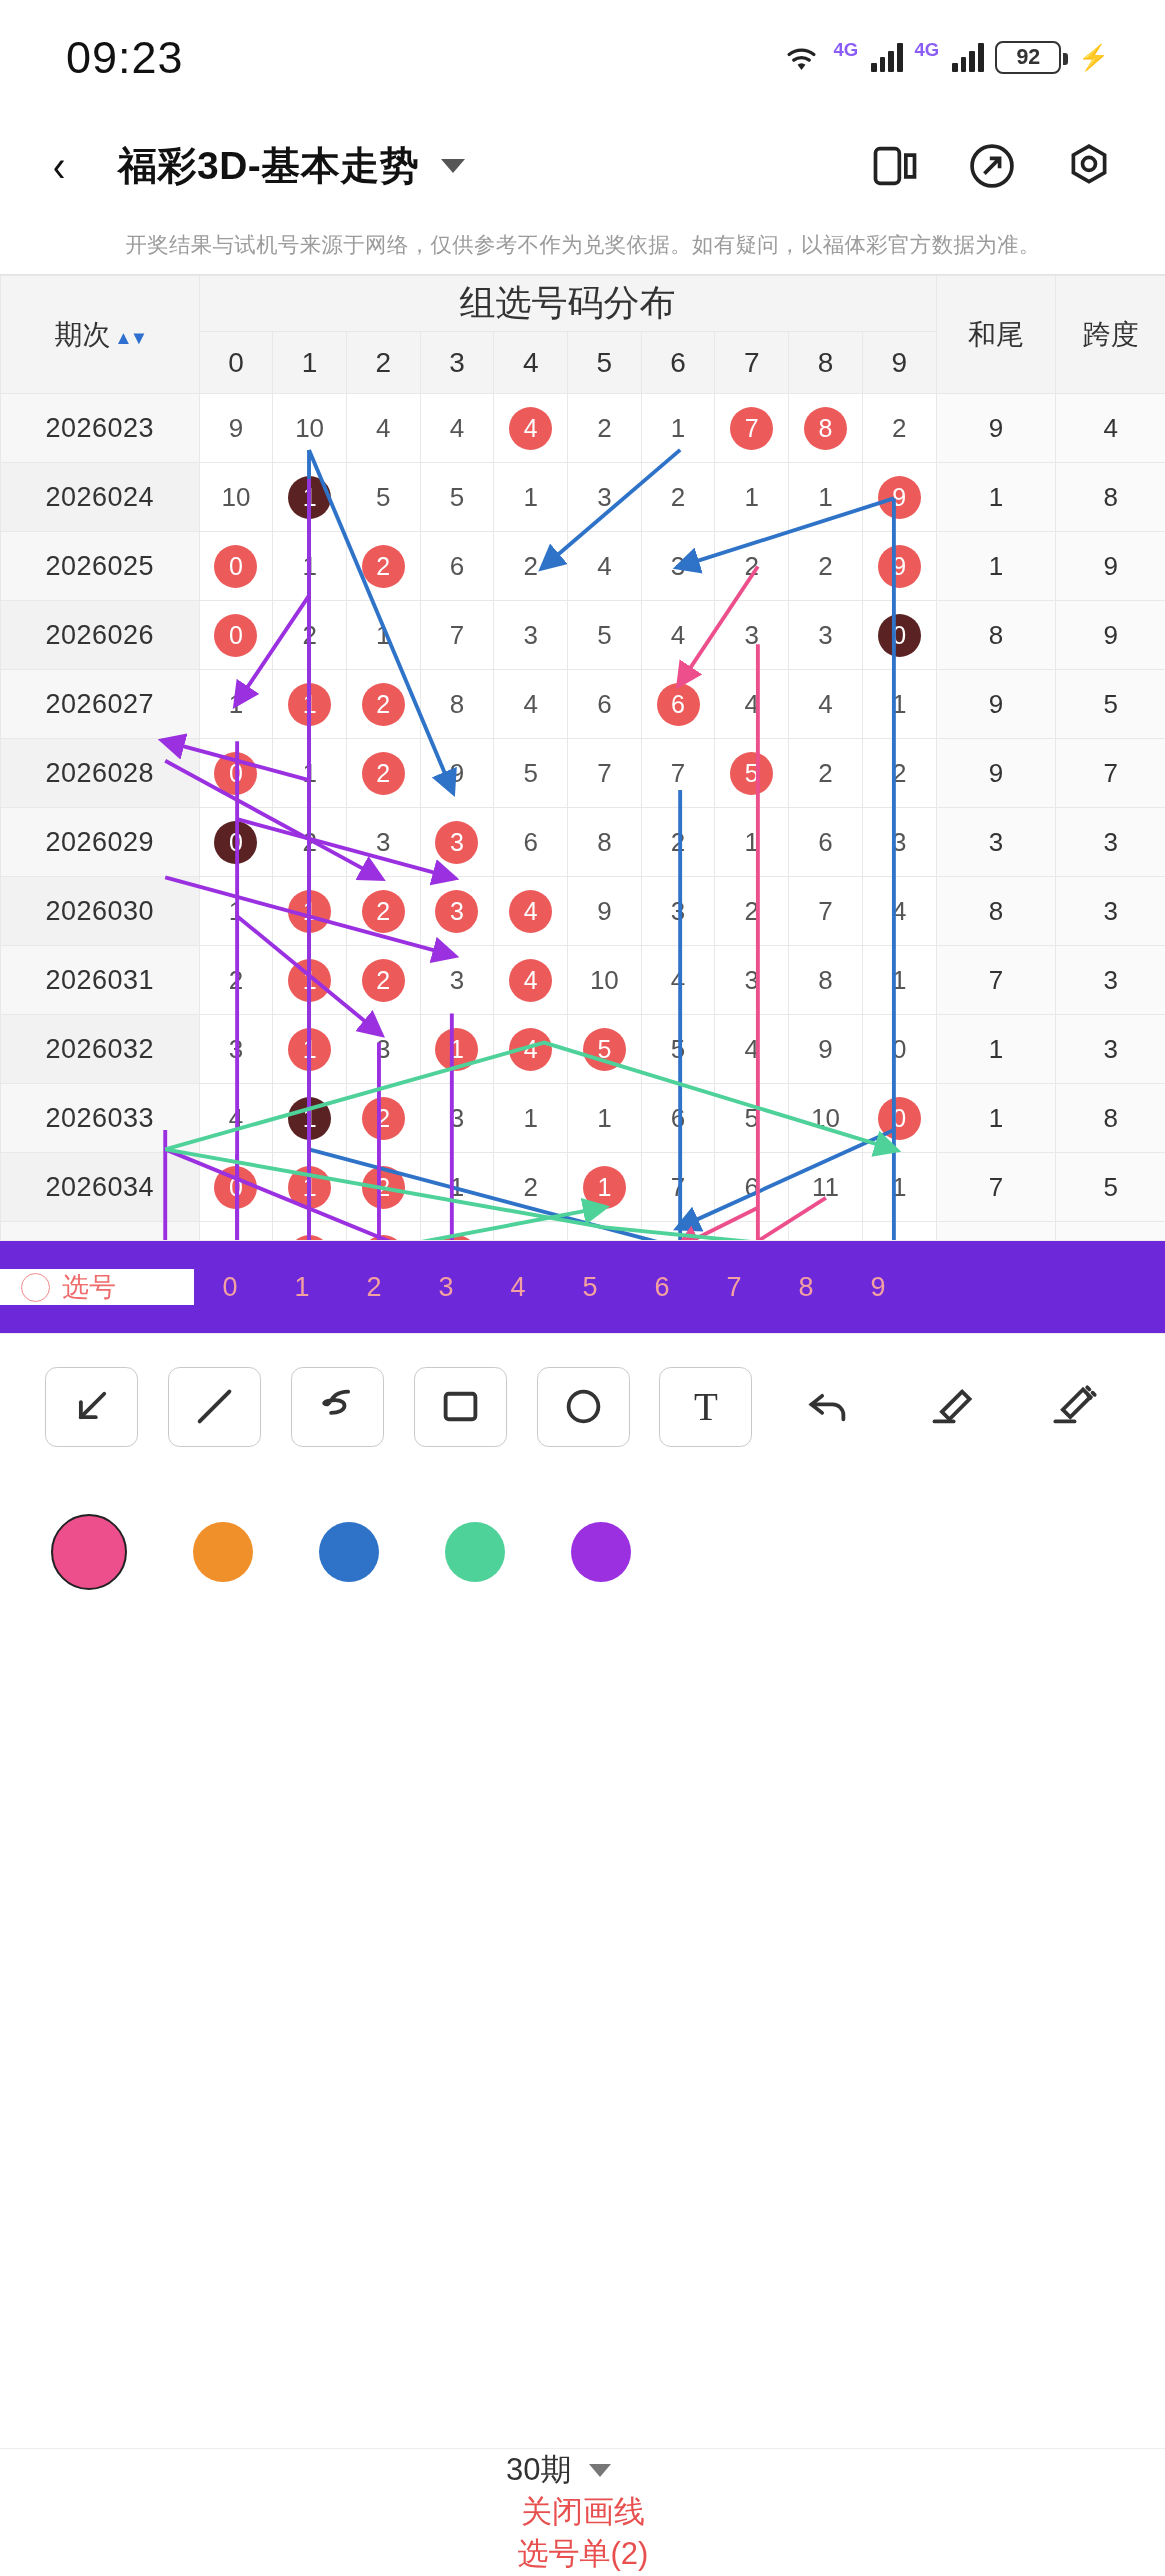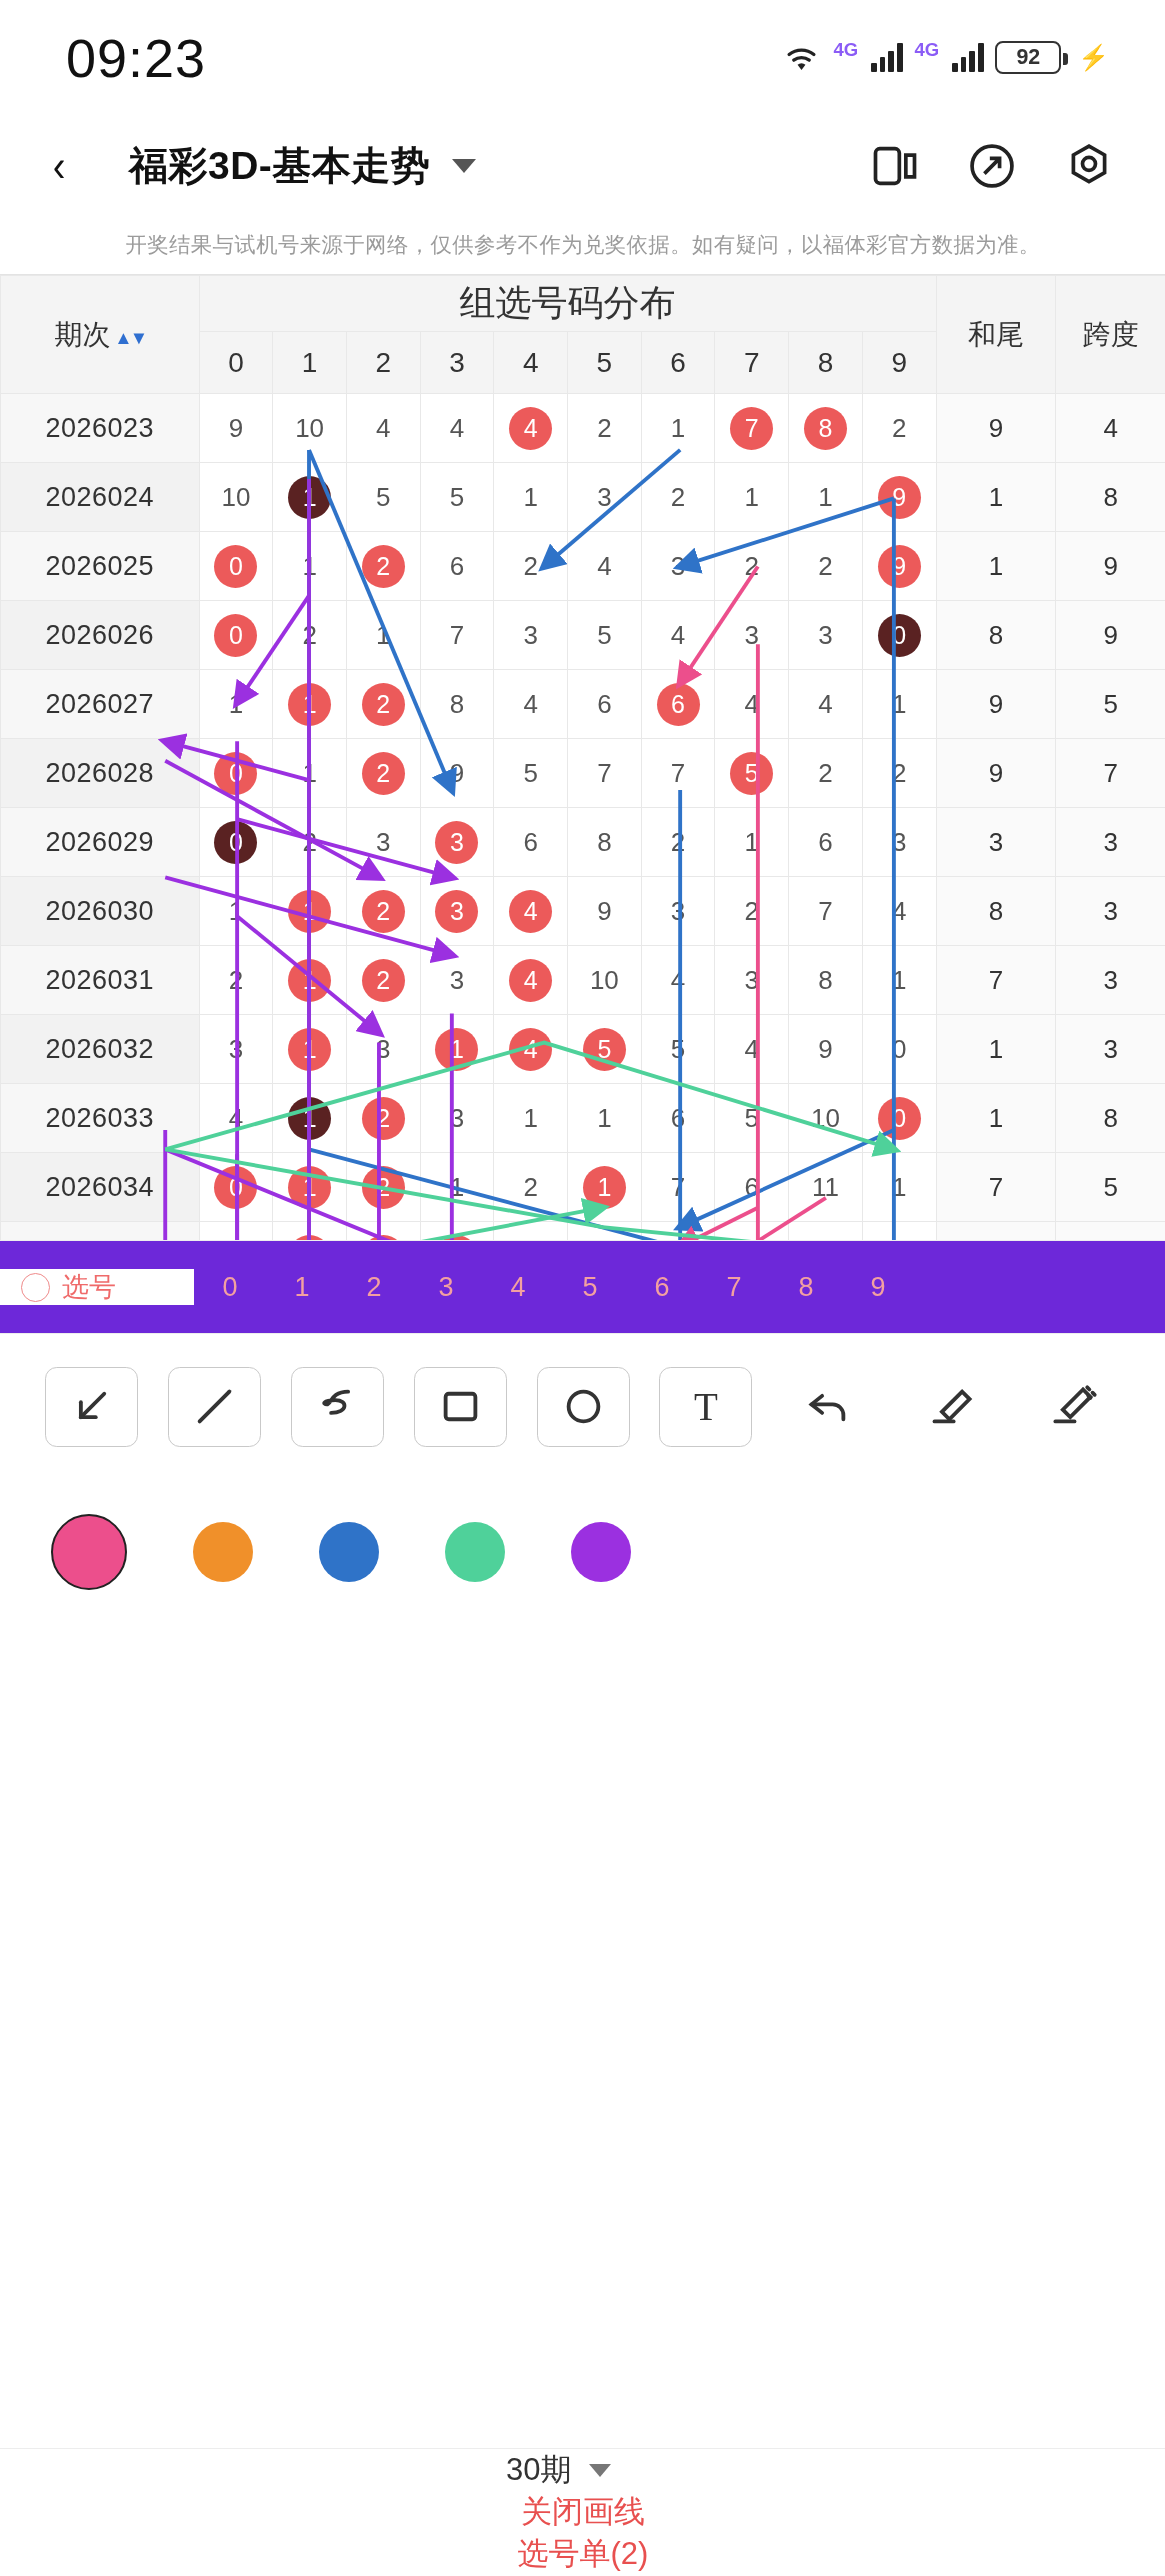--- a/index.html
+++ b/index.html
@@ -11,21 +11,21 @@
   body { width: 1166px; height: 2576px; position: relative; overflow: hidden; }
 
   
   .statusbar {
     height: 115px;
     display: flex;
     align-items: center;
     justify-content: space-between;
     padding: 0 56px 0 66px;
   }
-  .sb-time { font-size: 54px; font-weight: 500; color: #111; letter-spacing: 1px; }
+  .sb-time { font-size: 45px; font-weight: 500; color: #111; letter-spacing: 1px; }
   .sb-right { display: flex; align-items: center; gap: 11.7px; }
   .sb-icon { display: inline-flex; align-items: flex-end; }
   .bars { display: flex; align-items: flex-end; gap: 2.9px; height: 29px; }
   .bars i { display: block; width: 5.8px; background: #222; border-radius: 1px; }
   .bars i:nth-child(1) { height: 8.7px; }
   .bars i:nth-child(2) { height: 14.6px; }
   .bars i:nth-child(3) { height: 21.4px; }
   .bars i:nth-child(4) { height: 29px; }
   .netlabel { font-size: 18.5px; font-weight: 700; color: #8b5cf6; margin-right: 1px; position: relative; top: -7.8px;}
   .battery {
@@ -44,21 +44,21 @@
     height: 101px;
     display: flex;
     align-items: center;
     padding: 0 51px 0 49px;
   }
   .back-arrow {
     font-size: 45px; color: #111; width: 49px; line-height: 1;
     transform: scaleX(0.85);
   }
   .app-title {
-    font-size: 39px; font-weight: 700; color: #111; margin-left: 31px;
+    font-size: 39px; font-weight: 700; color: #111; margin-left: 20px;
     letter-spacing: 0.5px;
   }
   .caret-down {
     margin-left: 21.4px; width: 0; height: 0;
     border-left: 12.6px solid transparent; border-right: 12.6px solid transparent;
     border-top: 14.6px solid #555;
   }
   .appbar-spacer { flex: 1; }
   .hdr-icon { width: 52px; height: 52px; margin-left: 45px; position: relative; }
   .hdr-icon svg { width: 100%; height: 100%; }

